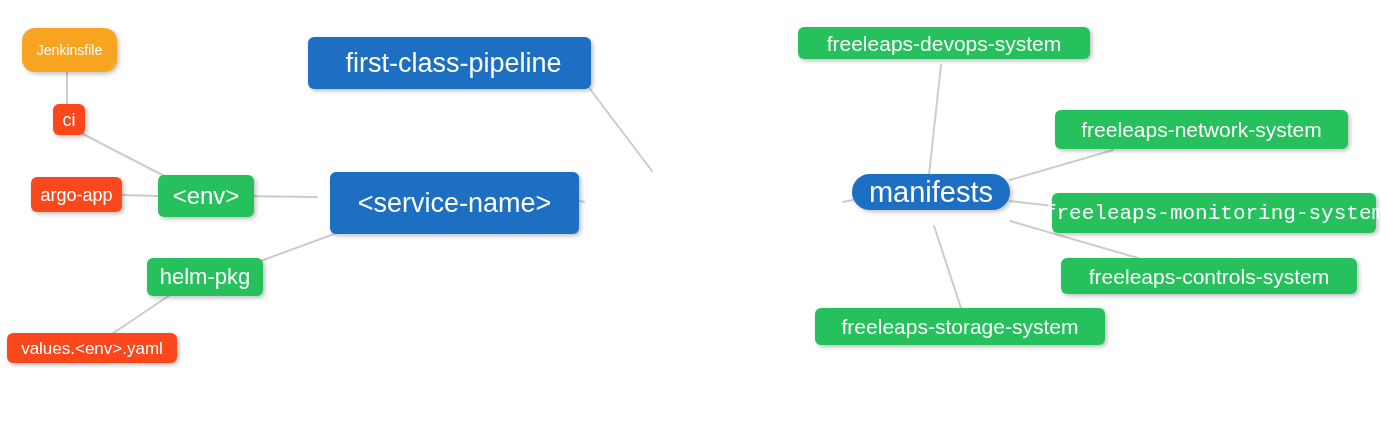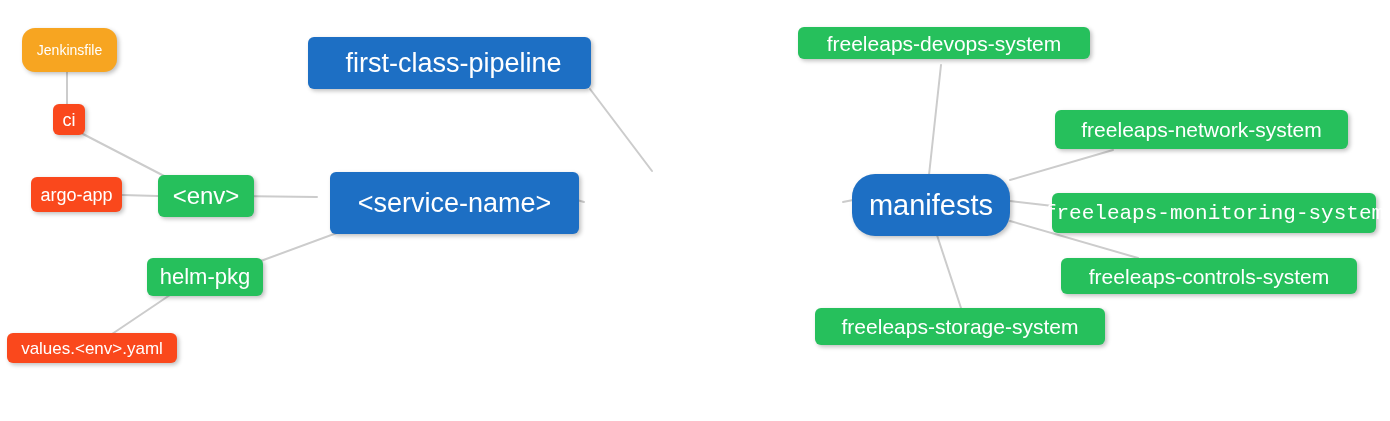--- a/index.html
+++ b/index.html
@@ -30,21 +30,21 @@
 
   .n-jenkinsfile{left:22px; top:28px;  width:95px;  height:44px; font-size:14px;border-radius:13px;}
   .n-ci{         left:53px; top:104px; width:32px;  height:31px; font-size:18px;}
   .n-argo{       left:31px; top:177px; width:91px;  height:35px; font-size:18px;}
   .n-env{        left:158px;top:175px; width:96px;  height:42px; font-size:24px;}
   .n-helm{       left:147px;top:258px; width:116px; height:38px; font-size:22px;}
   .n-values{     left:7px;  top:333px; width:170px; height:30px; font-size:17px;}
   .n-fcp{        left:308px;top:37px;  width:275px; height:52px; font-size:27px;padding-left:8px;}
   .n-svc{        left:317px;top:172px; width:249px; height:62px; font-size:27px;margin-left:13px;}
   .n-ops{        left:583px;top:170px; width:261px; height:68px; font-size:34px;}
-  .n-manifests{  left:852px;top:174px; width:158px; height:62px; font-size:29px;border-radius:23px;}
+  .n-manifests{  left:852px;top:174px; width:158px; height:36px; font-size:29px;border-radius:23px;}
   .n-devops{     left:798px;top:27px;  width:292px; height:32px; font-size:21px;}
   .n-network{    left:1055px;top:110px;width:293px; height:39px; font-size:21px;}
   .n-monitoring{ left:1052px;top:193px;width:324px; height:40px; font-size:21px;font-family:Liberation Mono, monospace;}
   .n-controls{   left:1061px;top:258px;width:296px; height:36px; font-size:21px;}
   .n-storage{    left:815px; top:308px;width:290px; height:37px; font-size:21px;}
 </style>
 </head>
 <body>
 
 <div class="canvas">

